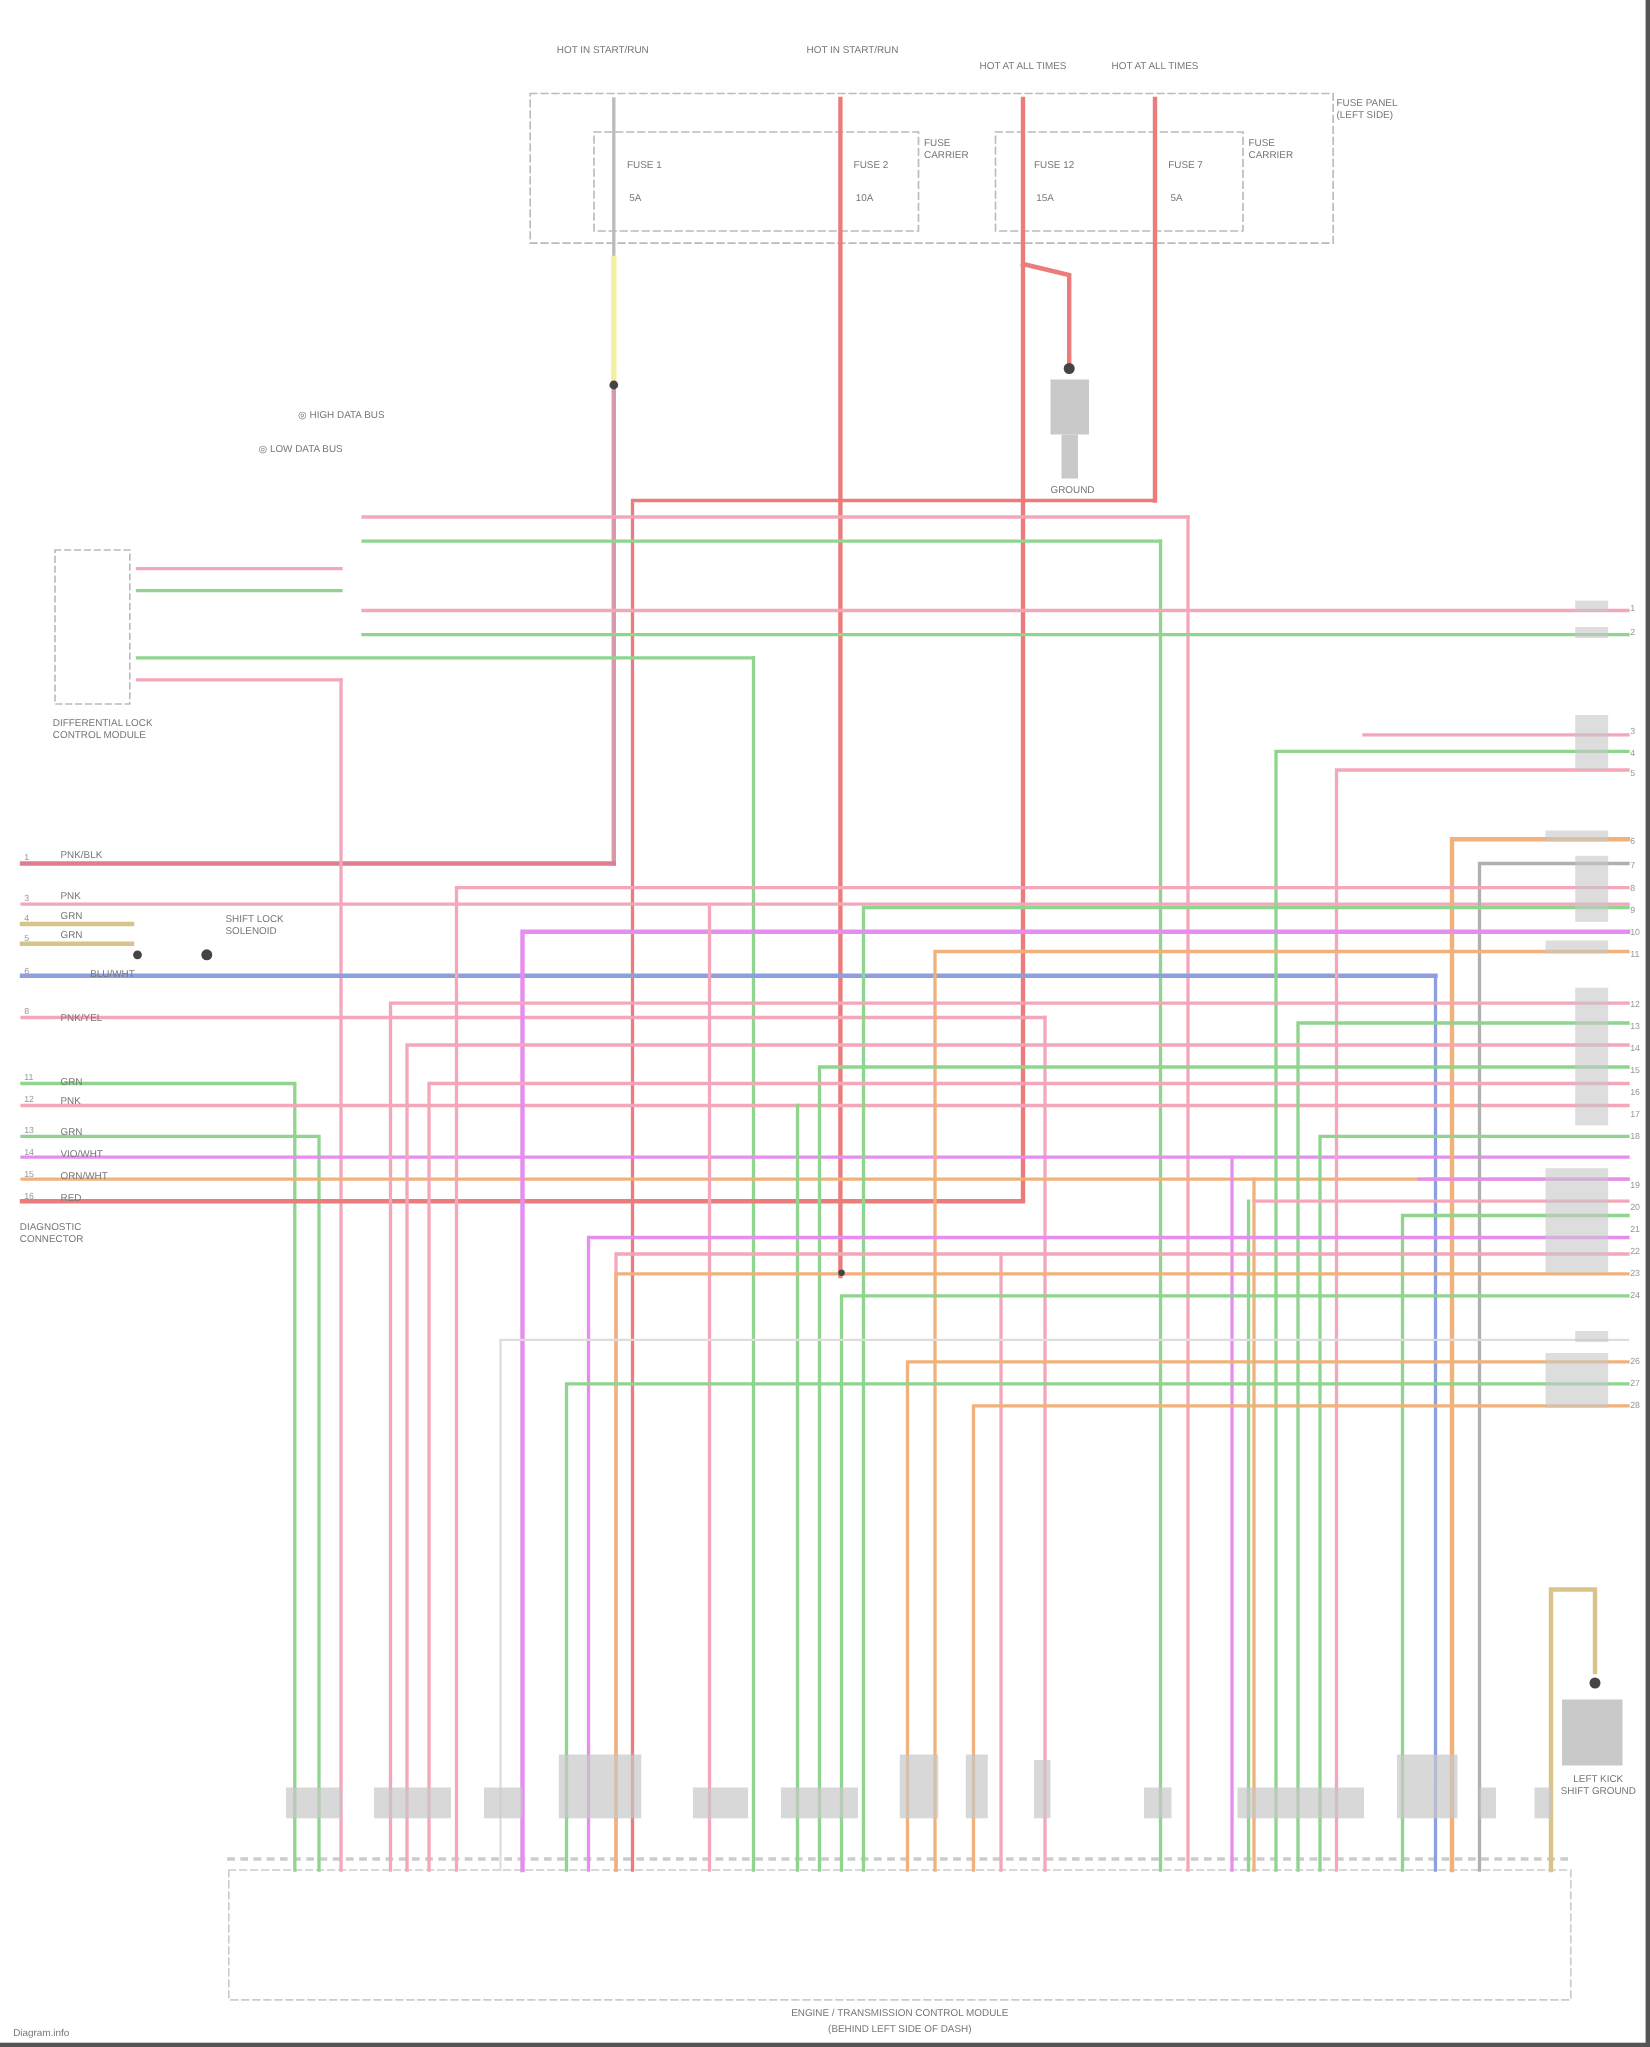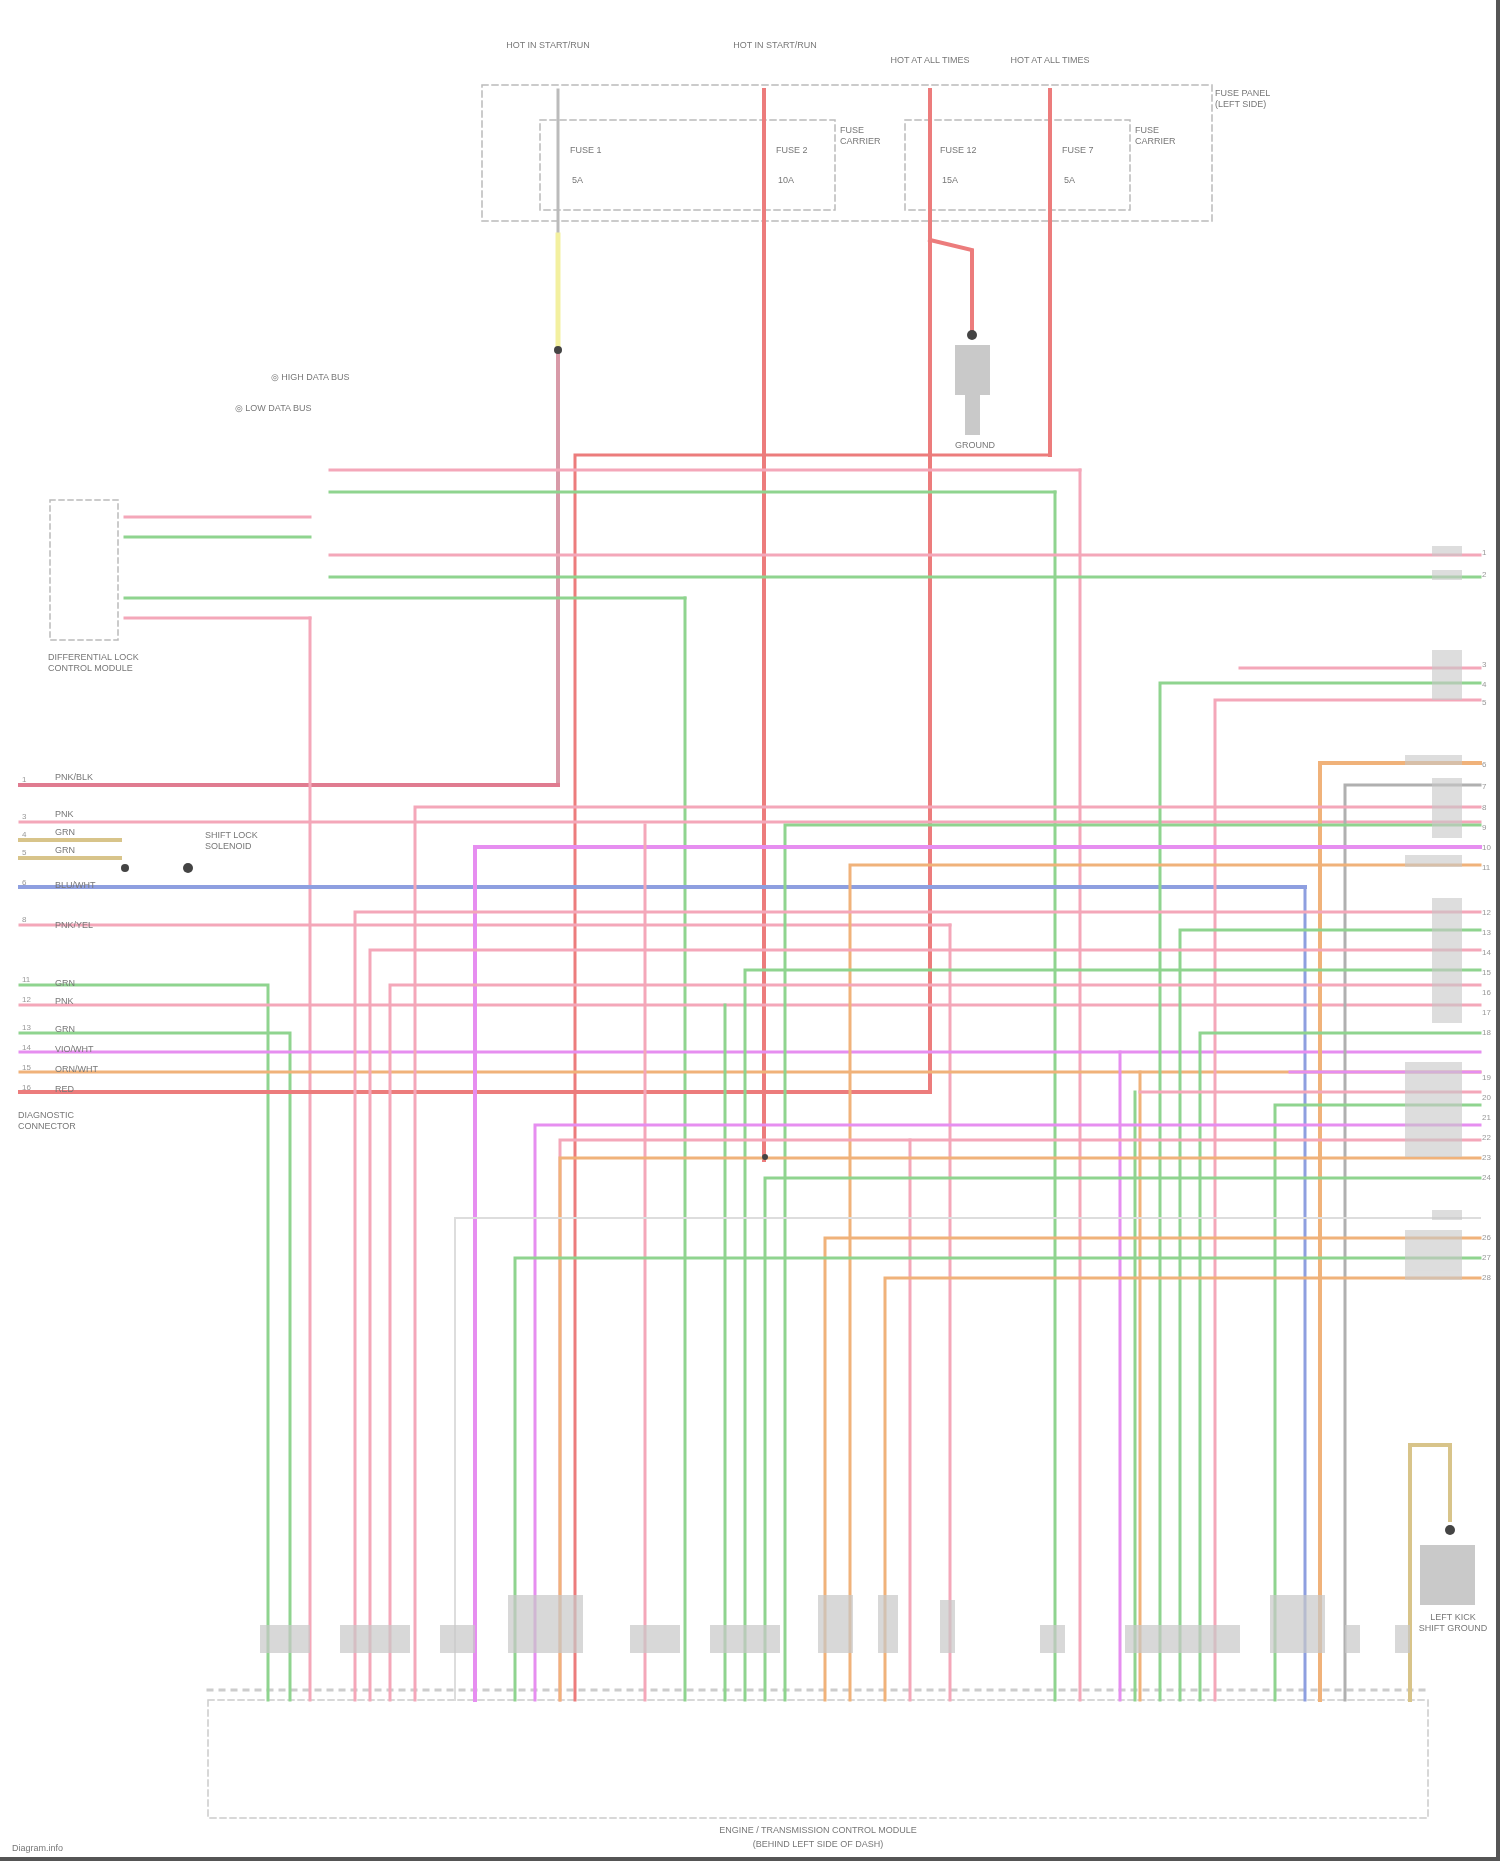--- a/index.html
+++ b/index.html
@@ -192,21 +192,21 @@
   <div class="pin" style="top:248px;">13</div>
   <div class="pin" style="top:268px;">14</div>
   <div class="pin" style="top:288px;">15</div>
   <div class="pin" style="top:308px;">16</div>
 </div>
 <div style="position:absolute;left:55px;top:772px;">
   <div class="lbl" style="top:0px;">PNK/BLK</div>
   <div class="lbl" style="top:37px;">PNK</div>
   <div class="lbl" style="top:55px;">GRN</div>
   <div class="lbl" style="top:73px;">GRN</div>
-  <div class="lbl" style="top:108px;">BLU/WHT</div>
+  <div class="lbl" style="top:108px;margin-left:27px;">BLU/WHT</div>
   <div class="lbl" style="top:148px;">PNK/YEL</div>
   <div class="lbl" style="top:206px;">GRN</div>
   <div class="lbl" style="top:224px;">PNK</div>
   <div class="lbl" style="top:252px;">GRN</div>
   <div class="lbl" style="top:272px;">VIO/WHT</div>
   <div class="lbl" style="top:292px;">ORN/WHT</div>
   <div class="lbl" style="top:312px;">RED</div>
 </div>
 
 <div style="position:absolute;left:1482px;top:548px;">

